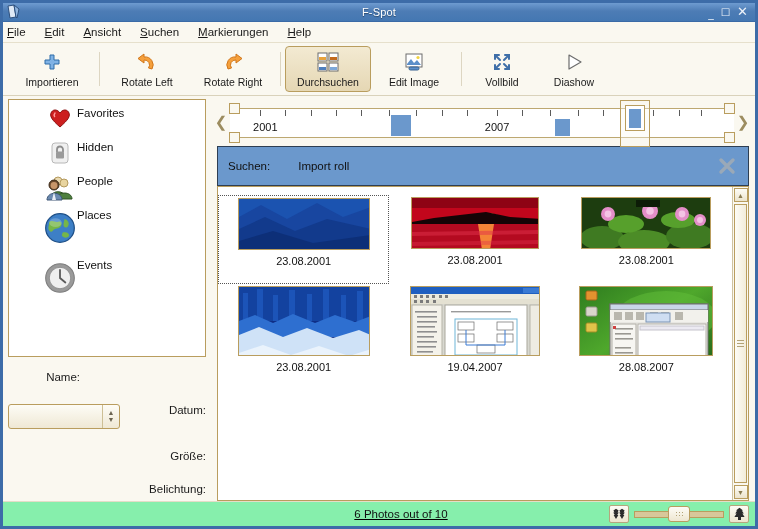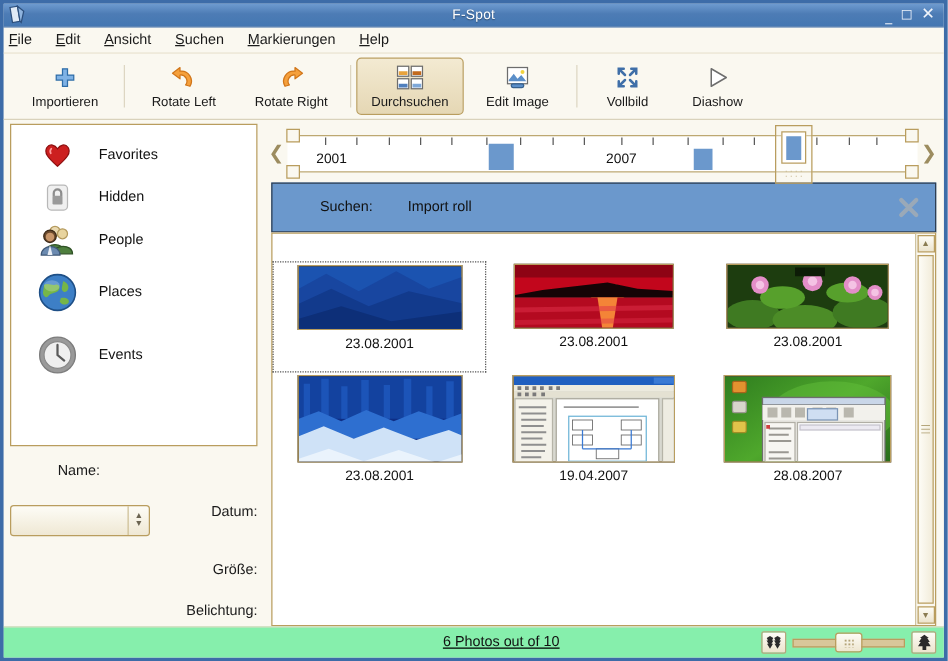--- a/index.html
+++ b/index.html
@@ -87,22 +87,22 @@
     padding: 3px 4px 4px 5px;
   }
   .tag-list {
     flex: 0 0 258px;
     background: #ffffff;
     border: 1px solid #b99d5e;
     padding-top: 7px;
     overflow: hidden;
   }
   .tag-row {
-    display: flex; align-items: center;
-    height: 34px; padding-left: 20px; gap: 16px;
+    display: flex; align-items: flex-start;
+    height: 34px; padding-left: 34px; 
     cursor: default;
   }
   .tag-row.tall { height: 50px; }
   .tag-ico { width: 34px; display: flex; align-items: center; justify-content: center; }
   .tag-label { font-size: 11.5px; color: #111; }
 
   .meta {
     flex: 1 1 auto; padding-top: 14px;
     display: grid;
     grid-template-columns: 72px 1fr;
@@ -179,42 +179,42 @@
   }
 
   
   .searchbar {
     height: 40px; flex: 0 0 40px;
     background: #6b98cc; border: 1px solid #2e3e52;
     display: flex; align-items: center;
     padding: 0 10px;
     margin: 0 3px 0 5px;
   }
-  .search-lbl { font-size: 11.5px; color: #111; margin-left: 28px; }
+  .search-lbl { font-size: 11.5px; color: #111; }
   .search-val { font-size: 11.5px; color: #111; margin-left: 28px; }
   .search-close {
     margin-left: auto; width: 22px; height: 22px;
     display: flex; align-items: center; justify-content: center;
   }
 
   
   .gridwrap {
     flex: 1 1 auto; min-height: 0;
     display: flex;
     margin: 0 3px 0 5px;
     border: 1px solid #b99d5e;
     background: #ffffff;
   }
   .grid {
     flex: 1 1 auto; min-width: 0;
     display: grid;
     grid-template-columns: repeat(3, 1fr);
     grid-auto-rows: 89px;
     align-content: start;
-    padding-top: 22px;
+    padding-top: 8px;
     border-radius: 29px;
   }
   .cell {
     display: flex; flex-direction: column; align-items: center; justify-content: flex-start;
     gap: 5px; padding-top: 2px;
   }
   .cell.focus { border: 1px dotted #555; }
   .thumb {
     border: 1px solid #b99d5e;
     overflow: hidden; position: relative;

